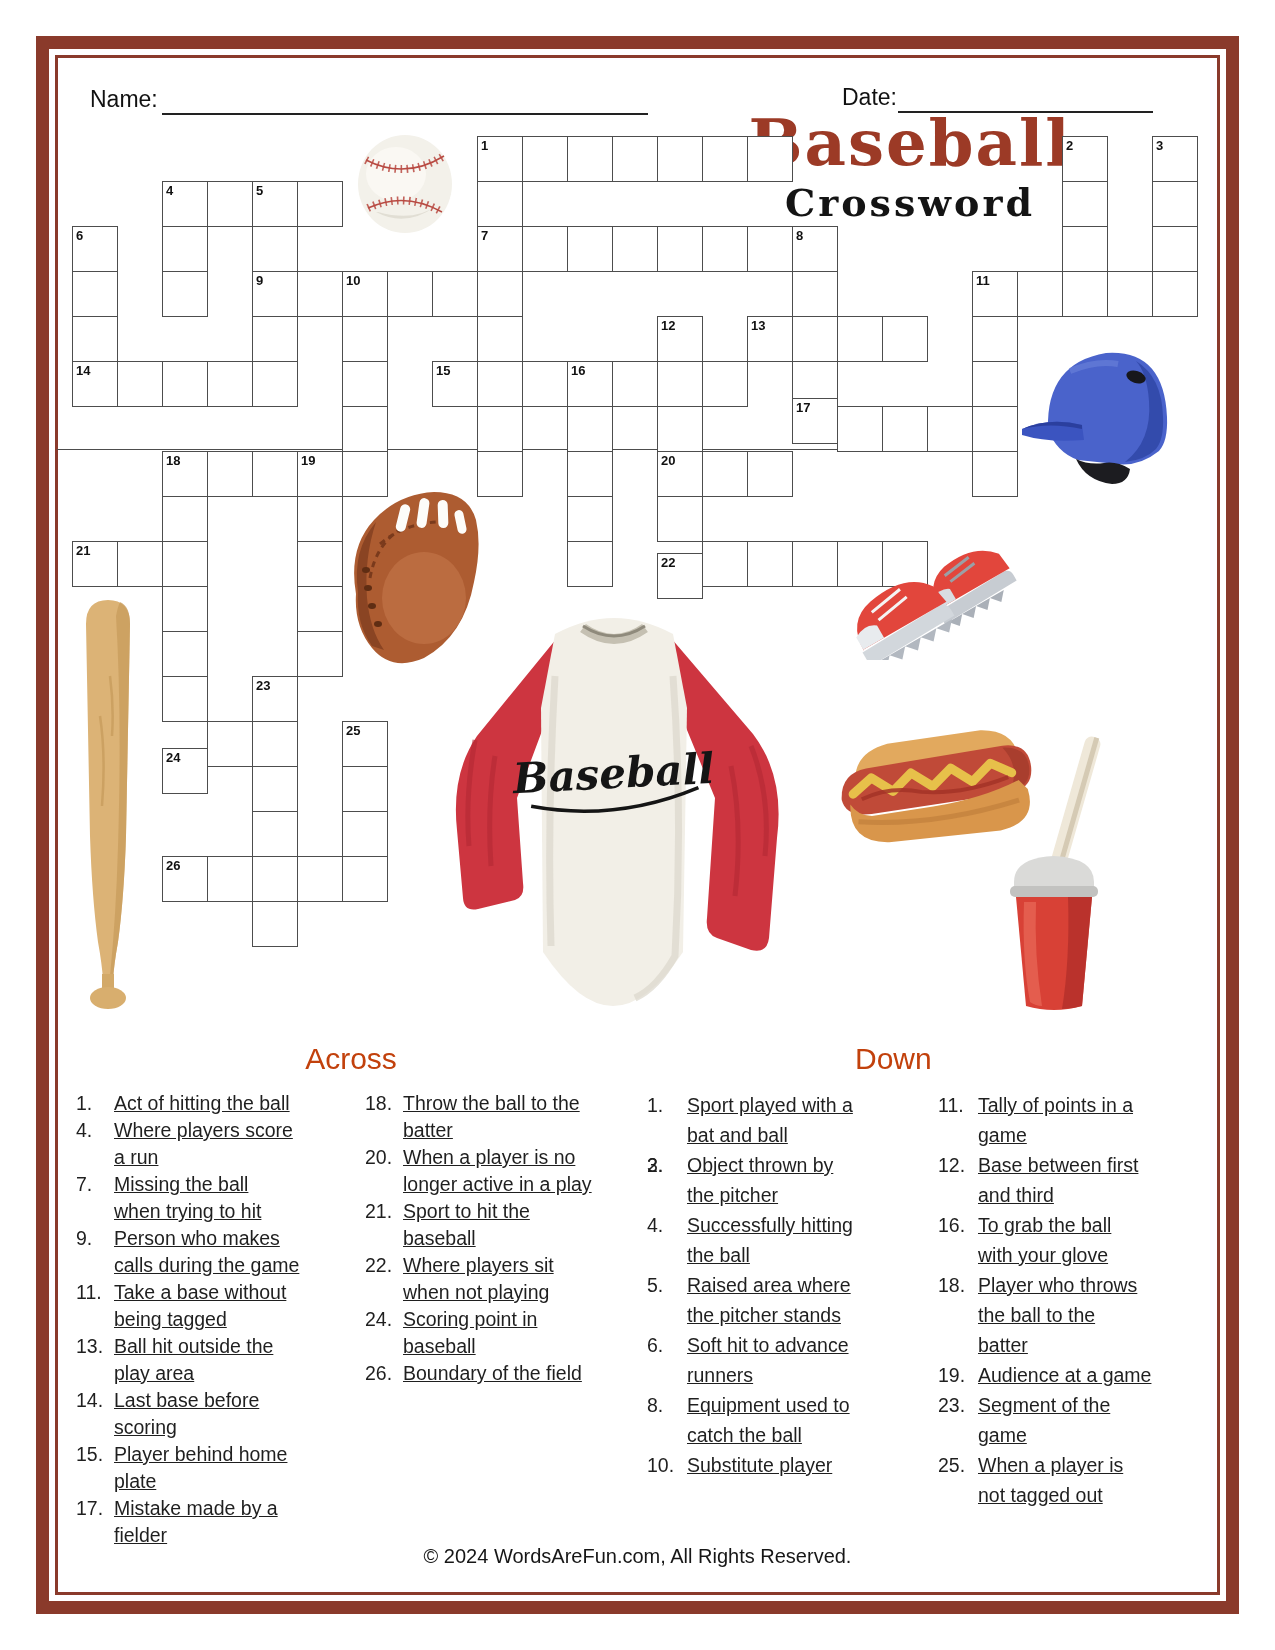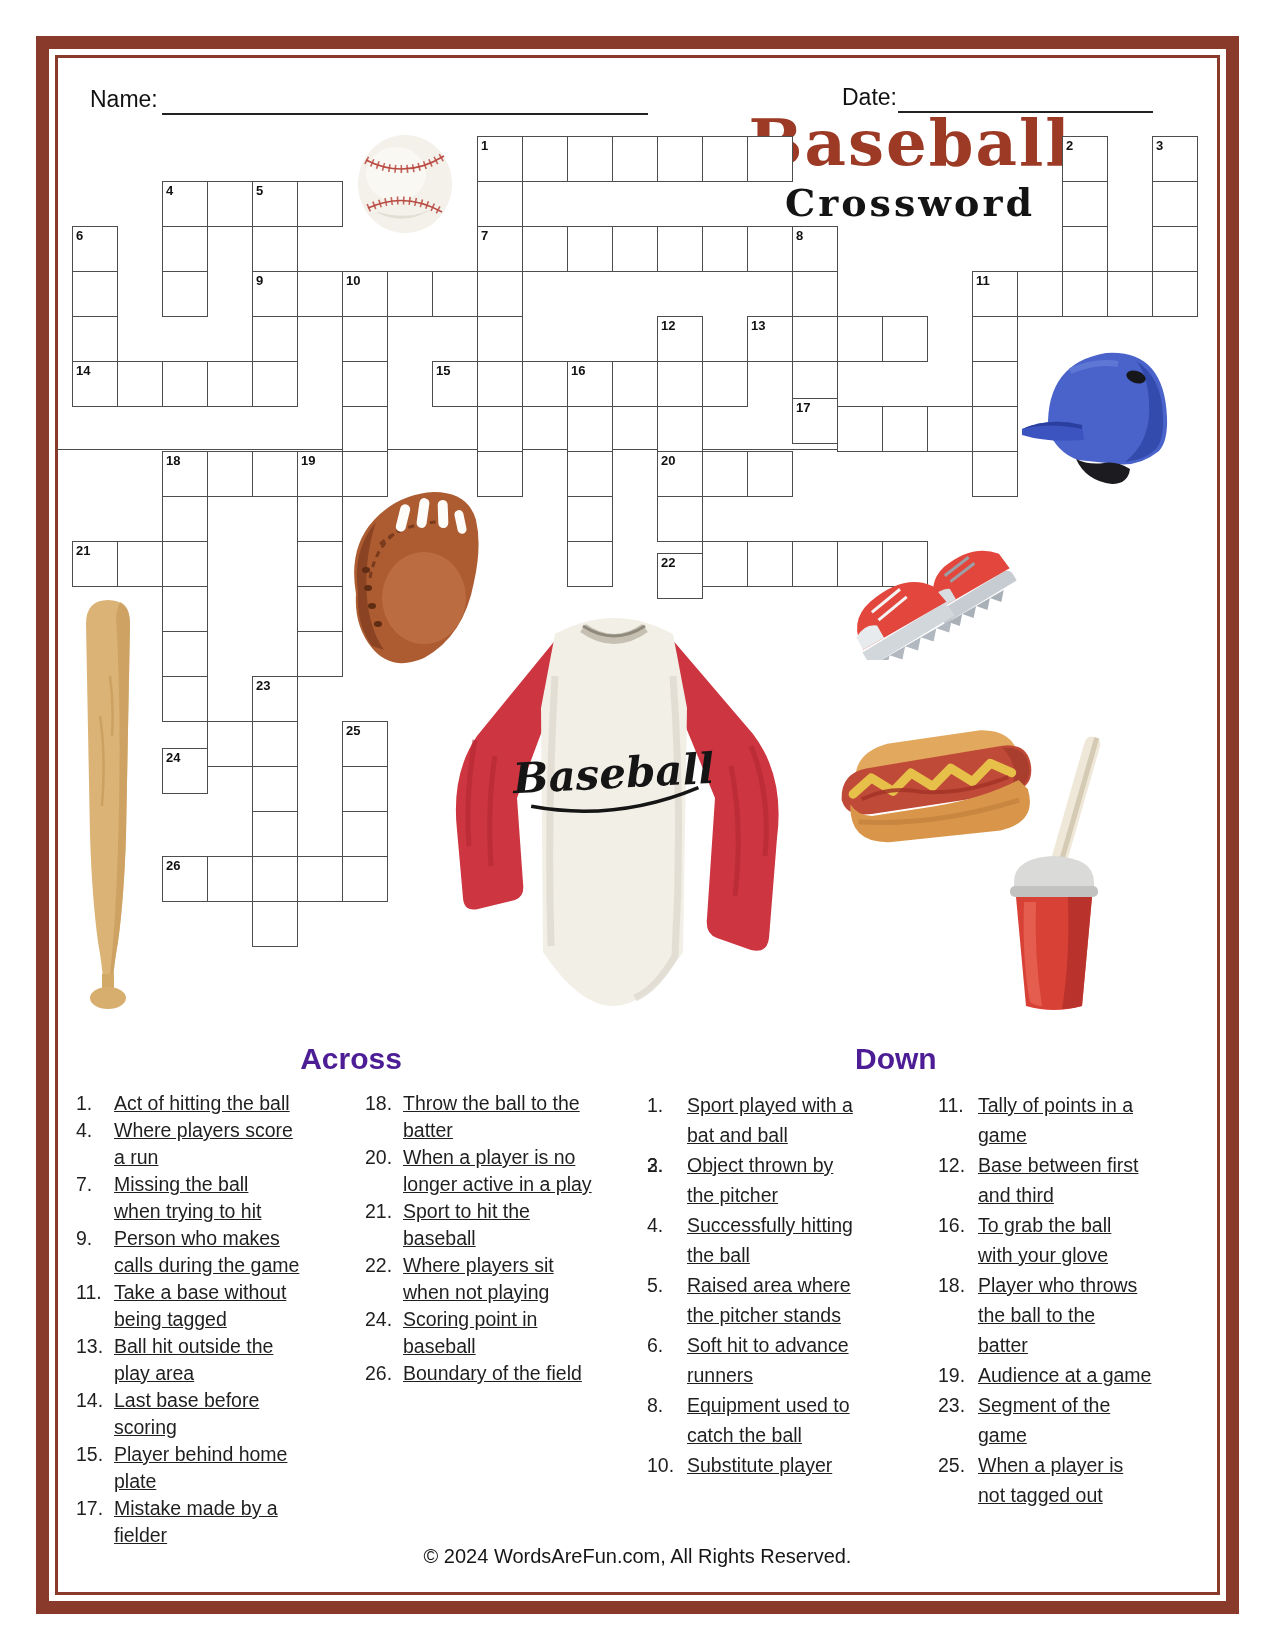--- a/index.html
+++ b/index.html
@@ -19,21 +19,21 @@
   .title-sub{position:absolute;left:700px;top:182px;width:420px;text-align:center;
              font-family:"DejaVu Serif",serif;font-weight:bold;font-size:38px;line-height:42px;
              color:#141414;letter-spacing:3px;}
   
   #grid{position:absolute;left:72px;top:136px;width:1126px;height:811px;}
   .cell{position:absolute;width:46px;height:46px;box-sizing:border-box;
         border:1px solid #4d4d4d;background:#fff;}
   .cell .num{position:absolute;left:3px;top:1px;font-size:13px;font-weight:bold;color:#111;}
   .stray-line{position:absolute;left:57px;top:449px;width:960px;height:1px;background:#4d4d4d;}
   
-  .clue-head{position:absolute;font-size:30px;font-weight:bold;color:#4c1d95;}
+  .clue-head{position:absolute;font-size:30px;font-weight:normal;color:#c2410c;}
   .clue-col{position:absolute;font-size:19.5px;color:#1f1f1f;}
   .clue{position:relative;}
   .clue .cnum{position:absolute;left:0;top:0;}
   .clue .ctxt{display:block;white-space:pre-line;text-decoration:underline;}
   .across-col .clue{padding-left:38px;line-height:27px;}
   .down-col .clue{padding-left:40px;line-height:30px;}
   .footer{position:absolute;left:0;top:1545px;width:1275px;text-align:center;
           font-size:20px;color:#161616;}
   .deco{position:absolute;}
 </style>

